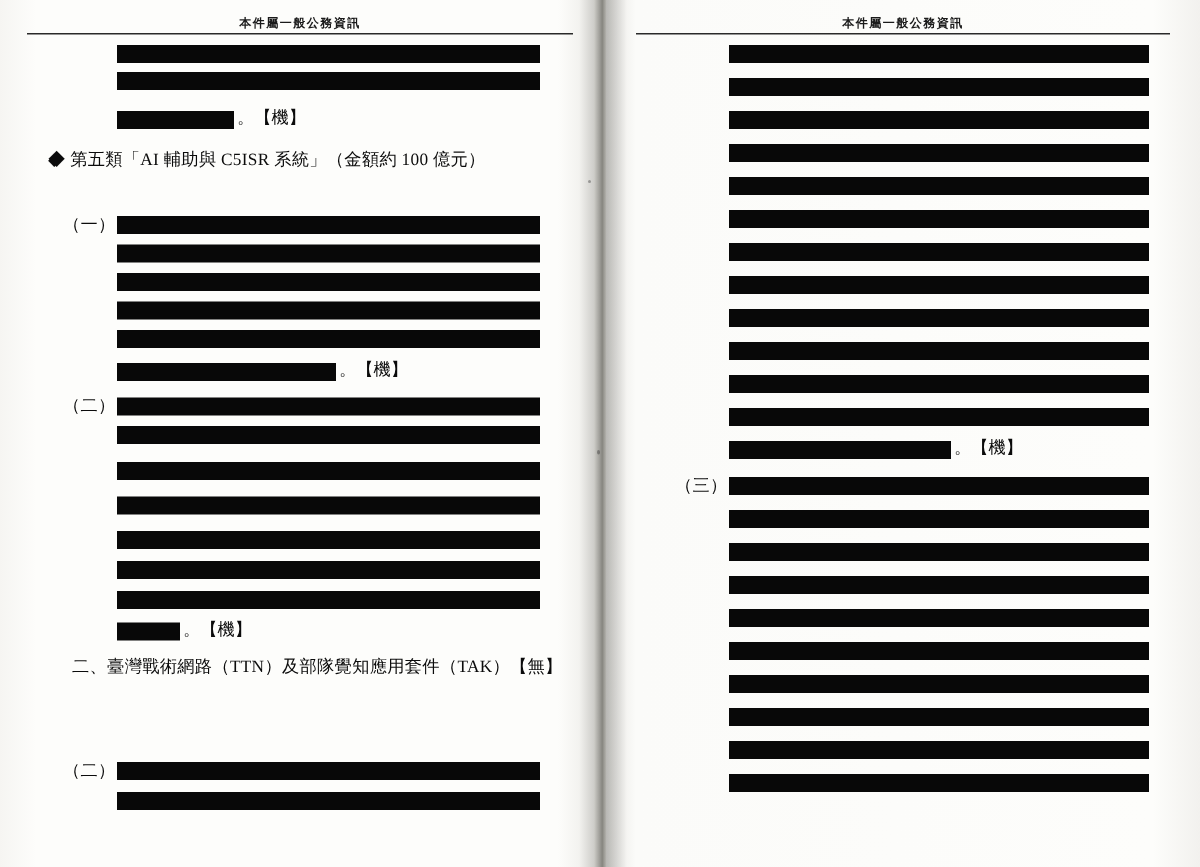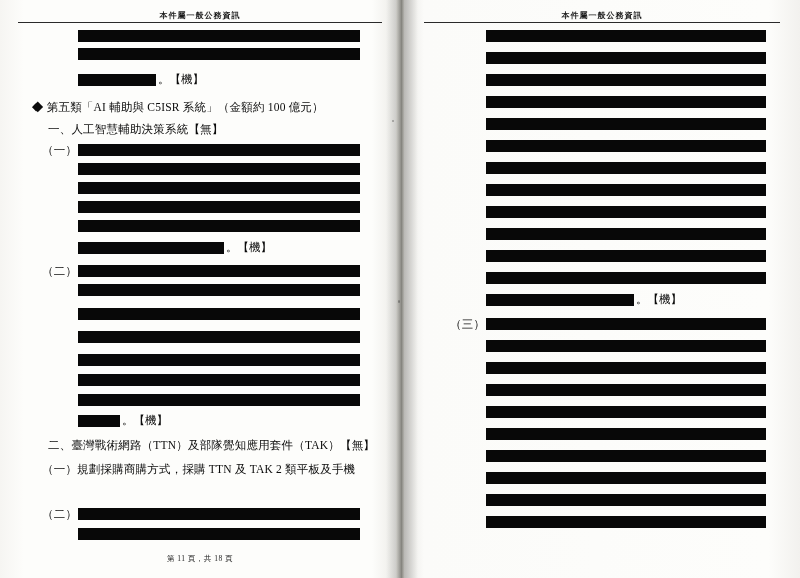--- a/index.html
+++ b/index.html
@@ -134,21 +134,20 @@
     <div class="content">
 
       <div class="redact" style="left:78px; top:30px; width:282px; height:12px;"></div>
       <div class="redact" style="left:78px; top:48px; width:282px; height:12px;"></div>
       <div class="redact" style="left:78px; top:74px; width:78px; height:12px;"></div>
       <div class="tail" style="left:158px; top:72px;">。【機】</div>
 
       <div class="bullet" style="left:32px; top:100px;">◆</div>
       <div class="line" style="left:32px; top:100px; text-indent:0;">◆ 第五類「AI 輔助與 C5ISR 系統」（金額約 100 億元）</div>
 
-      <div class="line" style="left:48px; top:122px;">一、人工智慧輔助決策系統【無】</div>
 
       <div class="line" style="left:42px; top:143px;">（一）</div>
       <div class="redact" style="left:78px; top:144px; width:282px; height:12px;"></div>
       <div class="redact" style="left:78px; top:163px; width:282px; height:12px;"></div>
       <div class="redact" style="left:78px; top:182px; width:282px; height:12px;"></div>
       <div class="redact" style="left:78px; top:201px; width:282px; height:12px;"></div>
       <div class="redact" style="left:78px; top:220px; width:282px; height:12px;"></div>
       <div class="redact" style="left:78px; top:242px; width:146px; height:12px;"></div>
       <div class="tail" style="left:226px; top:240px;">。【機】</div>
 
@@ -157,28 +156,26 @@
       <div class="redact" style="left:78px; top:284px; width:282px; height:12px;"></div>
       <div class="redact" style="left:78px; top:308px; width:282px; height:12px;"></div>
       <div class="redact" style="left:78px; top:331px; width:282px; height:12px;"></div>
       <div class="redact" style="left:78px; top:354px; width:282px; height:12px;"></div>
       <div class="redact" style="left:78px; top:374px; width:282px; height:12px;"></div>
       <div class="redact" style="left:78px; top:394px; width:282px; height:12px;"></div>
       <div class="redact" style="left:78px; top:415px; width:42px; height:12px;"></div>
       <div class="tail" style="left:122px; top:413px;">。【機】</div>
 
       <div class="line" style="left:48px; top:438px;">二、臺灣戰術網路（TTN）及部隊覺知應用套件（TAK）【無】</div>
-      <div class="line" style="left:42px; top:462px;">（一）規劃採購商購方式，採購 TTN 及 TAK 2 類平板及手機</div>
 
       <div class="line" style="left:42px; top:507px;">（二）</div>
       <div class="redact" style="left:78px; top:508px; width:282px; height:12px;"></div>
       <div class="redact" style="left:78px; top:528px; width:282px; height:12px;"></div>
     </div>
 
-    <div class="footer">第 11 頁，共 18 頁</div>
     <div class="edge-shadow-left"></div>
   </div>
 
   <div class="gutter"></div>
 
   <div class="page page-right">
     <div class="header-stamp">本件屬一般公務資訊</div>
     <div class="rule" style="left:20px; top:22px; width:356px;"></div>
 
     <div class="content">

